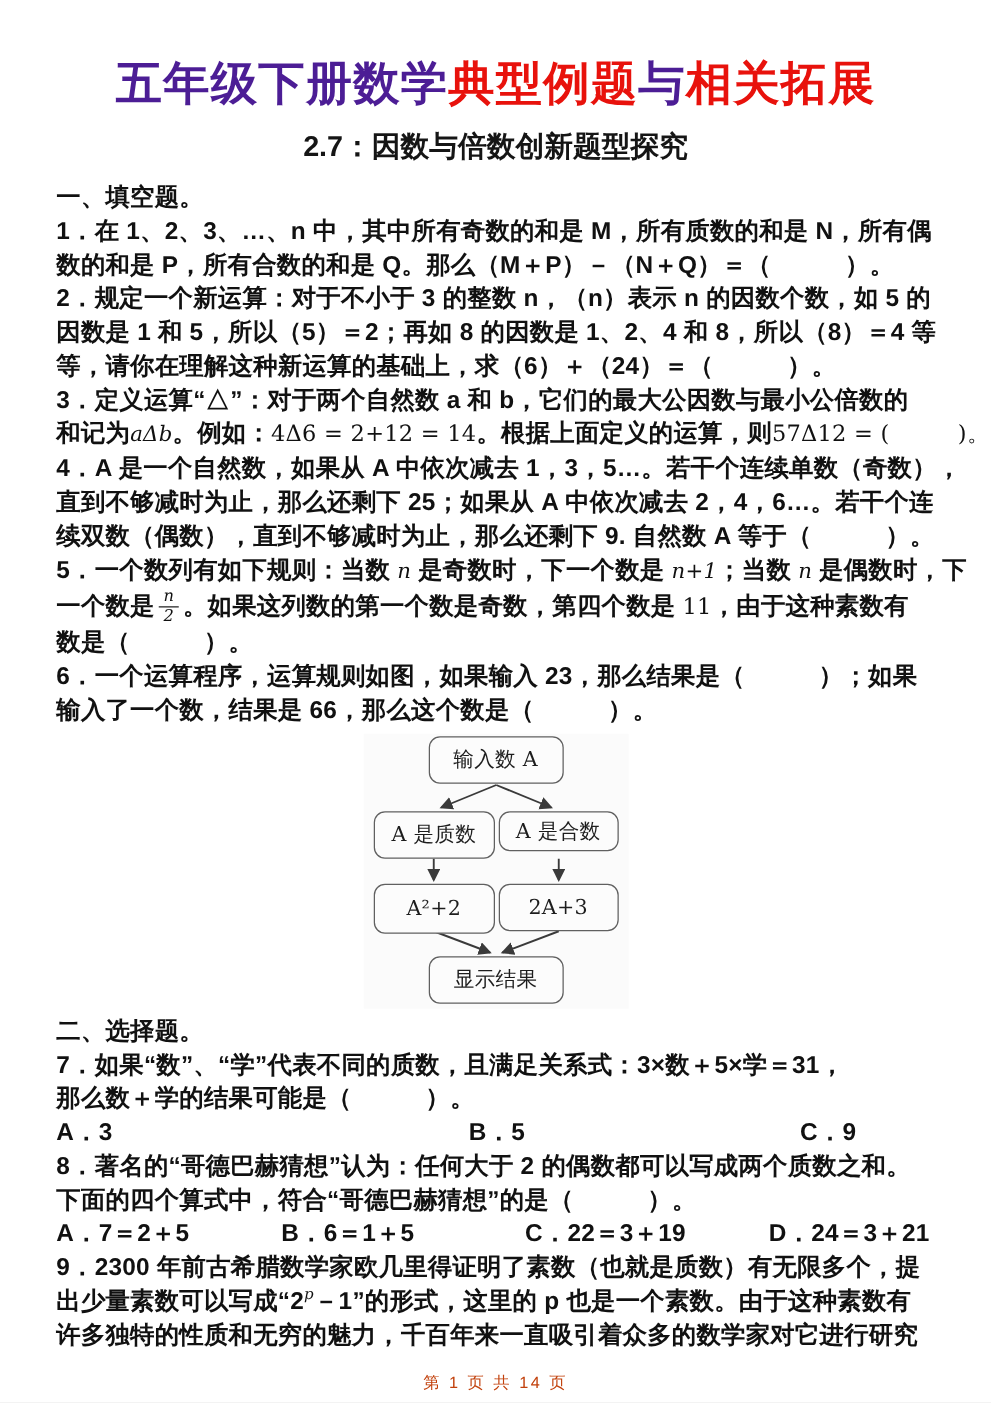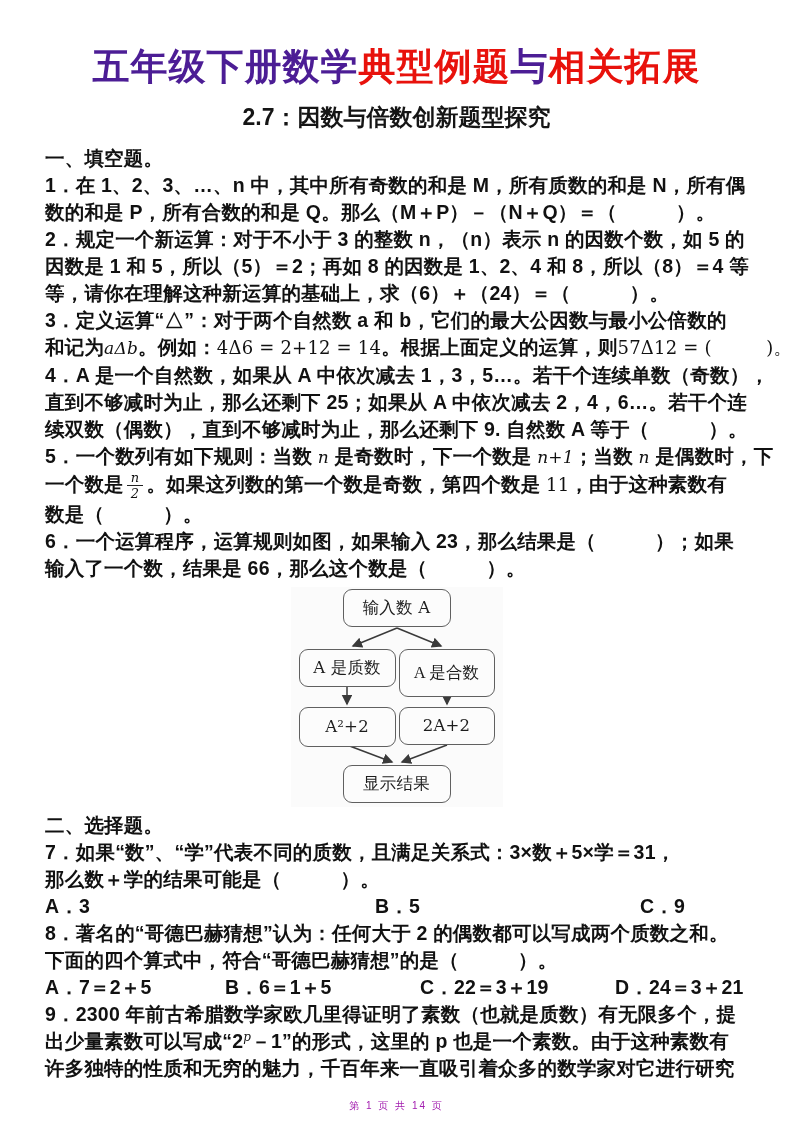--- a/index.html
+++ b/index.html
@@ -67,31 +67,31 @@
     border:1.6px solid #606060;
     border-radius:9px;
     background:#fcfcfc;
     display:flex;align-items:center;justify-content:center;
     font-family:"DejaVu Serif",serif;
     font-size:16.5px;font-weight:500;color:#1d1d1d;
     white-space:nowrap;
   }
   .fn-input{left:52px;top:2px;width:108px;height:38px;}
   .fn-prime{left:8px;top:62px;width:97px;height:38px;}
-  .fn-comp{left:108px;top:62px;width:96px;height:48px;font-family:Liberation Serif, serif;}
+  .fn-comp{left:108px;top:62px;width:96px;height:32px;}
   .fn-fprime{left:8px;top:120px;width:97px;height:40px;}
   .fn-fcomp{left:108px;top:120px;width:96px;height:38px;}
   .fn-result{left:52px;top:178px;width:108px;height:38px;}
   .flow-arrows{position:absolute;left:0;top:0;pointer-events:none;}
   .footer{
     margin-top:10px;
     text-align:center;
-    font-size:10px;
+    font-size:13px;
     font-weight:400;
-    color:#a21caf;
+    color:#c2410c;
     letter-spacing:2px;
   }
 </style>
 </head>
 <body>
 
 <div class="page">
 
   <h1 class="doc-title"><span class="t-black">五年级下册数学</span><span class="t-red">典型例题</span><span class="t-black">与</span><span class="t-red">相关拓展</span></h1>
 
@@ -136,21 +136,21 @@
         <line x1="106" y1="41" x2="150" y2="59" stroke="#3a3a3a" stroke-width="1.5" marker-end="url(#ah)"></line>
         <line x1="56" y1="100" x2="56" y2="117" stroke="#3a3a3a" stroke-width="1.5" marker-end="url(#ah)"></line>
         <line x1="156" y1="100" x2="156" y2="117" stroke="#3a3a3a" stroke-width="1.5" marker-end="url(#ah)"></line>
         <line x1="56" y1="158" x2="101" y2="175" stroke="#3a3a3a" stroke-width="1.5" marker-end="url(#ah)"></line>
         <line x1="156" y1="158" x2="111" y2="175" stroke="#3a3a3a" stroke-width="1.5" marker-end="url(#ah)"></line>
       </svg>
       <div class="flow-node fn-input">输入数 A</div>
       <div class="flow-node fn-prime">A 是质数</div>
       <div class="flow-node fn-comp">A 是合数</div>
       <div class="flow-node fn-fprime">A²+2</div>
-      <div class="flow-node fn-fcomp">2A+2</div>
+      <div class="flow-node fn-fcomp">2A+3</div>
       <div class="flow-node fn-result">显示结果</div>
     </div>
 
     <div class="line sec-heading">二、选择题。</div>
 
     <div class="line">7．如果“数”、“学”代表不同的质数，且满足关系式：3×数＋5×学＝31，</div>
     <div class="line">那么数＋学的结果可能是（　　　）。</div>
     <div class="opts opts-3">
       <span>A．3</span>
       <span>B．5</span>

